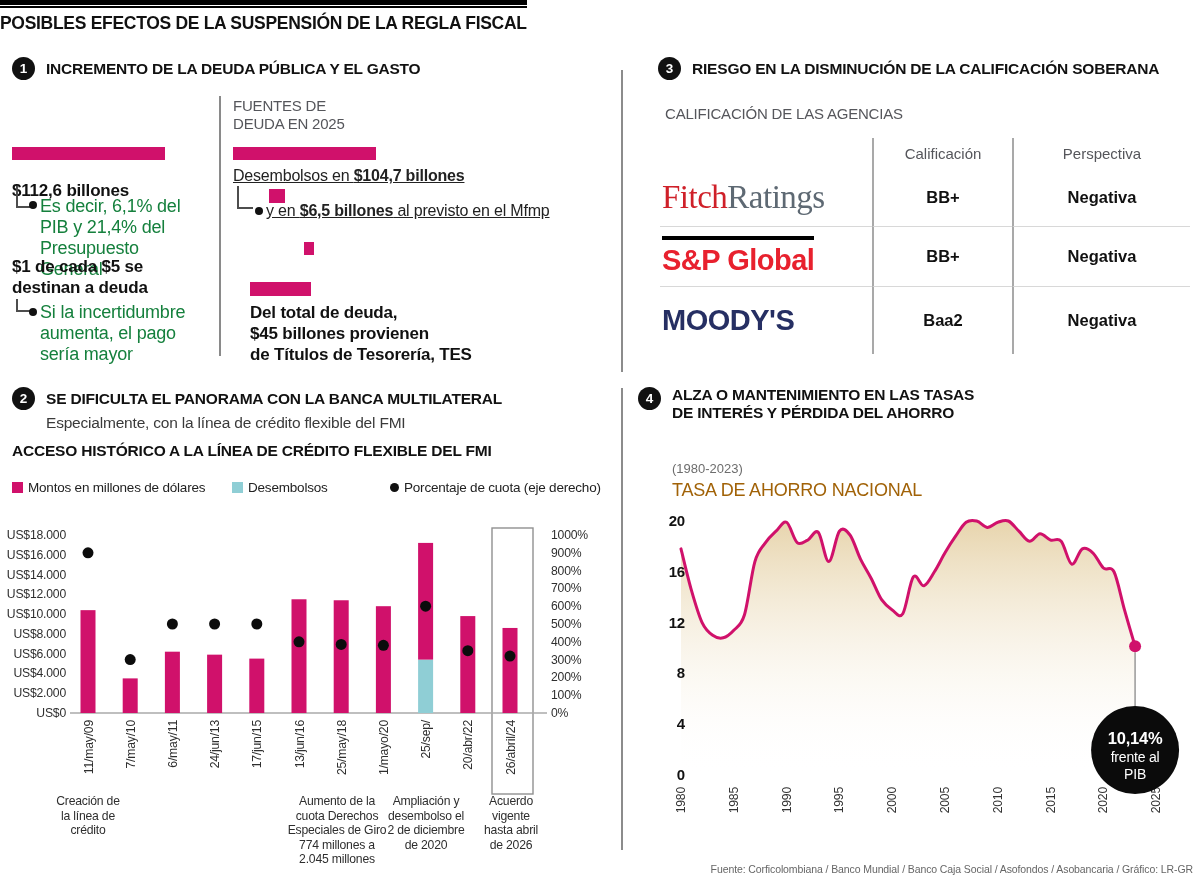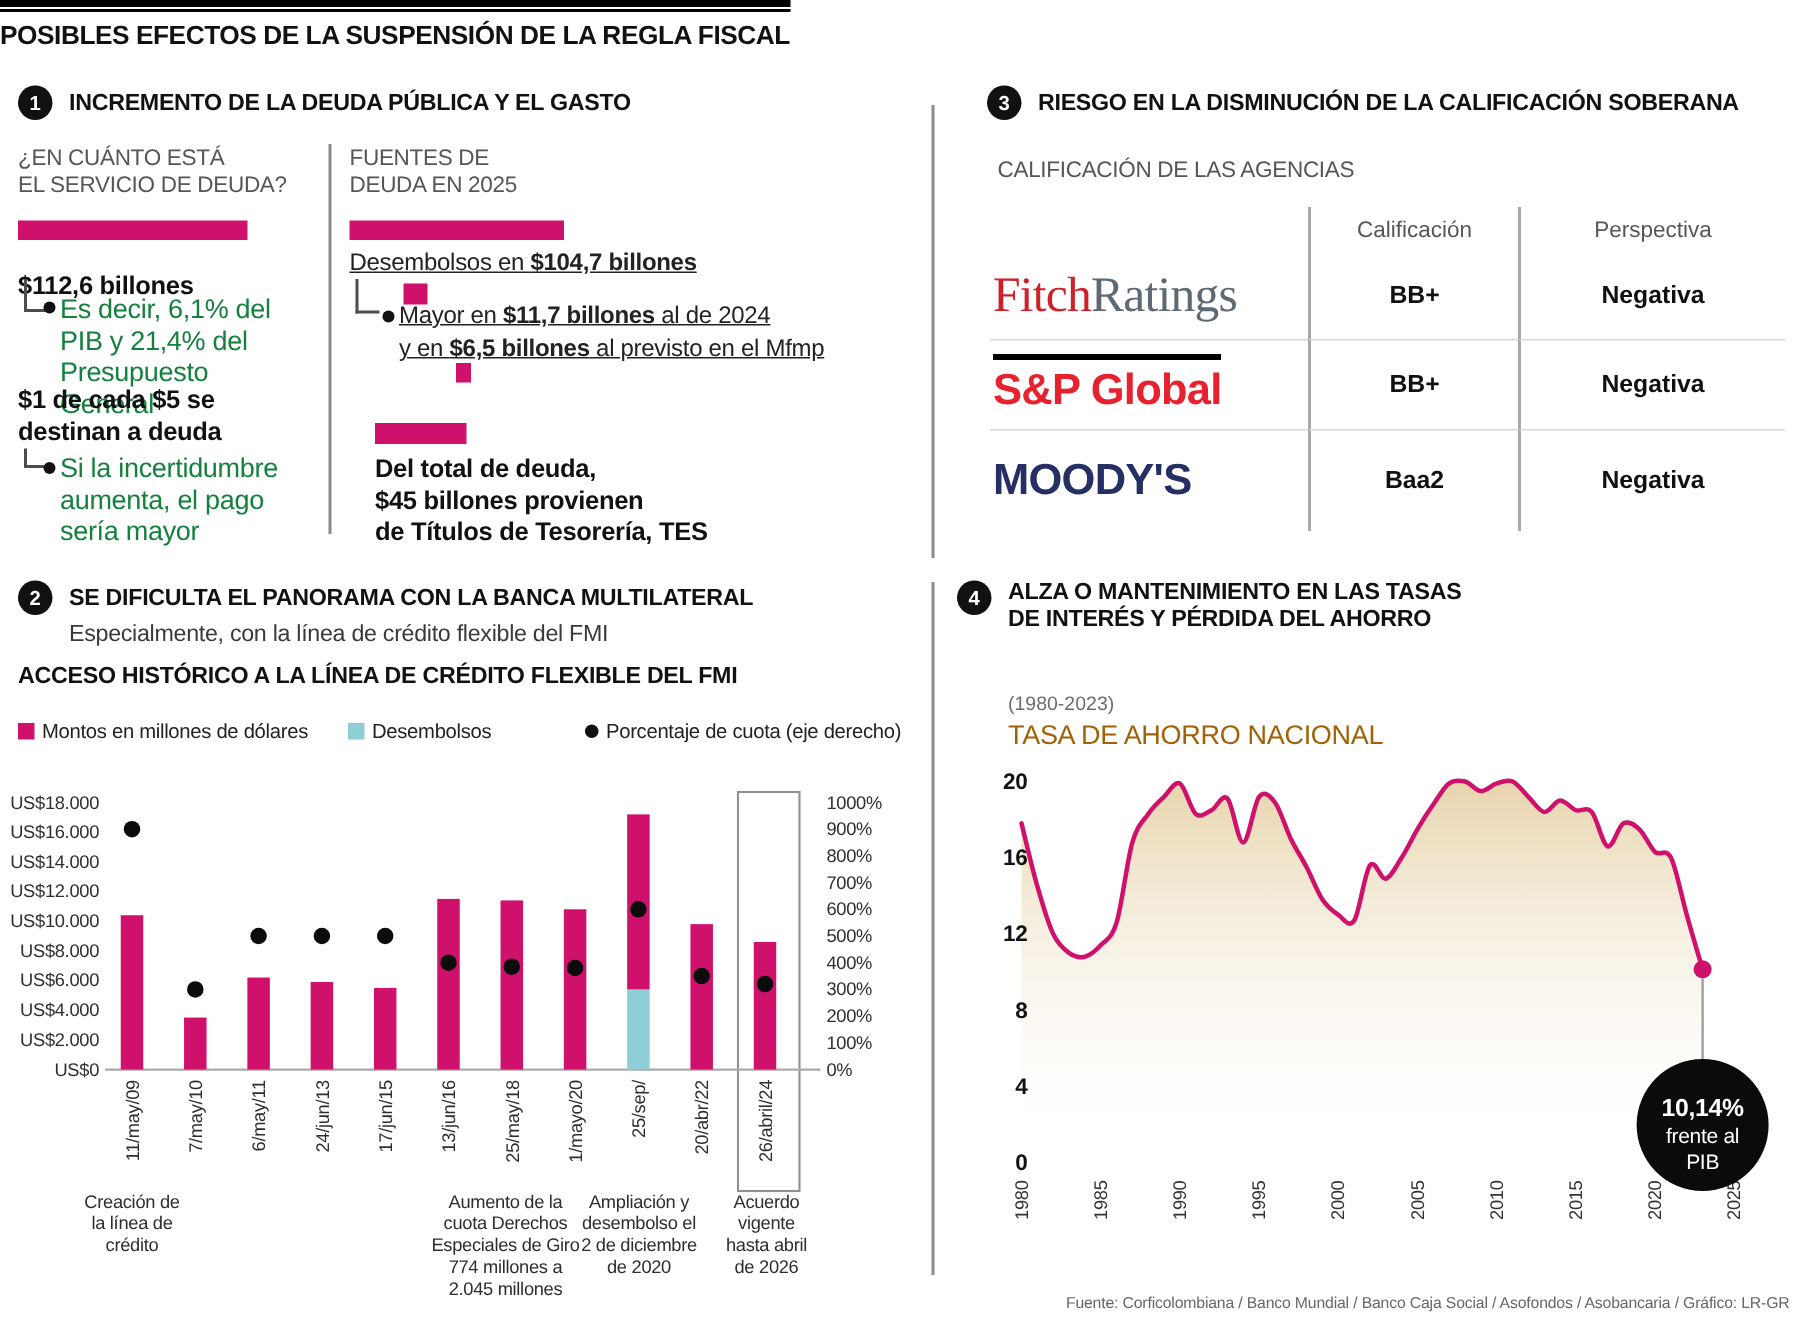--- a/index.html
+++ b/index.html
@@ -51,22 +51,20 @@
 
   <div class="abs top-rule"></div>
   <div class="abs main-title">POSIBLES EFECTOS DE LA SUSPENSIÓN DE LA REGLA FISCAL</div>
 
   <div class="abs vdivider" style="left:621px;top:70px;height:302px;"></div>
   <div class="abs vdivider" style="left:621px;top:388px;height:462px;"></div>
 
   <div class="abs badge" style="left:12px;top:57px;">1</div>
   <div class="abs sec-title" style="left:46px;top:60px;">INCREMENTO DE LA DEUDA PÚBLICA Y EL GASTO</div>
 
-  <div class="abs gray-h ml" style="left:12px;top:97px;">¿EN CUÁNTO ESTÁ
-EL SERVICIO DE DEUDA?</div>
   <div class="abs pinkbar" style="left:12px;top:147px;width:153px;height:13px;"></div>
   <div class="abs bold17" style="left:12px;top:180px;">$112,6 billones</div>
   <div class="abs connector" style="left:16px;top:186px;width:12px;height:20px;"></div>
   <div class="abs bullet" style="left:29px;top:201px;"></div>
   <div class="abs body15 ml" style="left:40px;top:196px;width:160px;">Es decir, 6,1% del
 PIB y 21,4% del
 Presupuesto General</div>
   <div class="abs bold17 ml" style="left:12px;top:256px;">$1 de cada $5 se
 destinan a deuda</div>
   <div class="abs connector" style="left:16px;top:299px;width:12px;height:11px;"></div>
@@ -78,21 +76,20 @@
   <div class="abs s1-divider" style="left:219px;top:96px;height:260px;"></div>
 
   <div class="abs gray-h ml" style="left:233px;top:97px;">FUENTES DE
 DEUDA EN 2025</div>
   <div class="abs pinkbar" style="left:233px;top:147px;width:143px;height:13px;"></div>
   <div class="abs body16" style="left:233px;top:165px;"><span>Desembolsos en </span><b>$104,7 billones</b></div>
   <div class="abs connector" style="left:237px;top:186px;width:14px;height:21px;"></div>
   <div class="abs pinkbar" style="left:269px;top:189px;width:16px;height:14px;"></div>
   <div class="abs bullet" style="left:255px;top:207px;"></div>
   <div class="abs body16" style="left:266px;top:200px;width:344px;">
-    <span style="display:block;"><span>Mayor en </span><b>$11,7 billones</b><span> al de 2024</span></span>
     <span style="display:block;"><span>y en </span><b>$6,5 billones</b><span> al previsto en el Mfmp</span></span>
   </div>
   <div class="abs pinkbar" style="left:304px;top:242px;width:10px;height:13px;"></div>
   <div class="abs pinkbar" style="left:250px;top:282px;width:61px;height:14px;"></div>
   <div class="abs bold17 ml" style="left:250px;top:302px;">Del total de deuda,
 $45 billones provienen
 de Títulos de Tesorería, TES</div>
 
   <div class="abs badge" style="left:658px;top:57px;">3</div>
   <div class="abs sec-title" style="left:692px;top:60px;">RIESGO EN LA DISMINUCIÓN DE LA CALIFICACIÓN SOBERANA</div>

